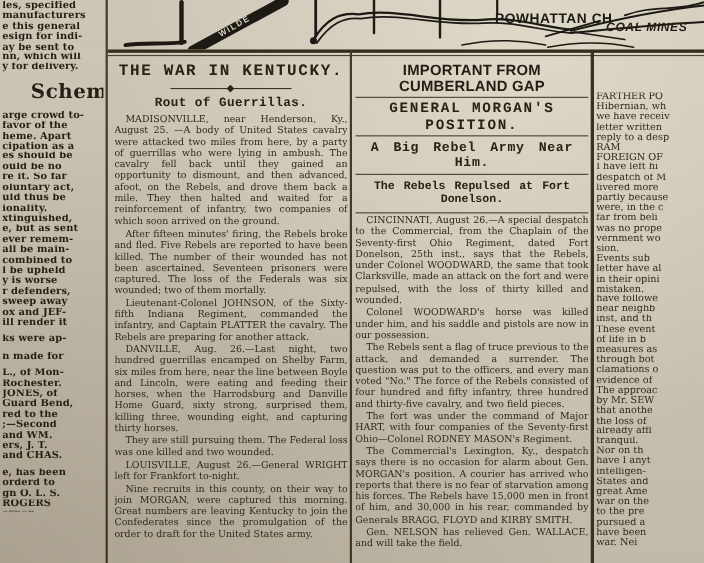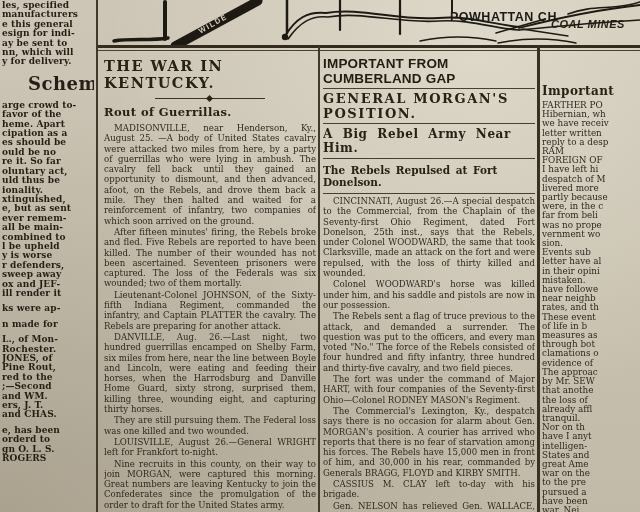--- a/index.html
+++ b/index.html
@@ -26,32 +26,32 @@
   .smalltext{font-size:8.6px;line-height:10.3px;text-align:justify;}
   
   .col-left{position:absolute;left:2px;top:1px;width:92px;height:464px;overflow:hidden;
             color:#241e15;}
   .lc-line{font-size:9px;line-height:9.4px;white-space:nowrap;overflow:hidden;font-weight:bold;
            letter-spacing:.1px;}
   .lc-sec{margin-bottom:6px;}
   .lc-heading{font-size:18px;font-weight:bold;margin:2px 0 7px 26px;letter-spacing:.5px;}
   
   .col-mid{position:absolute;left:104px;top:55px;width:212px;height:457px;overflow:hidden;}
-  .headline-serif{font-weight:bold;text-align:left;color:#272116;}
+  .headline-serif{font-weight:bold;text-align:center;color:#272116;font-family:Liberation Mono, monospace;}
   .mid-title{font-size:14.5px;letter-spacing:1.5px;margin-top:2px;}
   .mid-subtitle{font-size:11.5px;letter-spacing:.4px;margin:3px 0 4px 0;}
   .taper{position:relative;height:7px;margin:4px auto 2px auto;width:110px;}
   .taper::before{content:"";position:absolute;left:0;right:0;top:3px;height:1px;background:#3a3226;}
   .taper::after{content:"";position:absolute;left:50%;top:1px;width:5px;height:5px;margin-left:-3px;
                 background:#2c2519;transform:rotate(45deg);}
   .col-mid p, .col-rc p{margin:0 0 1px 0;text-indent:10px;}
   
   .col-rc{position:absolute;left:323px;top:53px;width:212px;height:459px;overflow:hidden;}
   .rc-head1{font-family:"Liberation Sans", sans-serif;font-weight:bold;font-size:13.5px;
-            text-align:left;letter-spacing:.2px;color:#221c12;margin-top:3px;}
+            text-align:center;letter-spacing:.2px;color:#221c12;margin-top:3px;}
   .rc-head2{font-size:13px;letter-spacing:1.6px;margin:1px 0;}
   .rc-head3{font-size:12px;word-spacing:5px;letter-spacing:.6px;margin:3px 0;}
   .rc-head4{font-size:10.5px;word-spacing:2px;margin:5px 0;}
   .hrule{height:1px;background:#483f30;margin:2px 0;}
   
   .col-right{position:absolute;left:542px;top:84px;width:96px;height:428px;overflow:hidden;}
   .r-heading{font-size:12px;font-weight:bold;letter-spacing:.4px;margin-bottom:3px;color:#272116;}
   .r-line{font-size:8.8px;line-height:9.2px;white-space:nowrap;overflow:hidden;}
 </style>
 </head>
@@ -129,21 +129,21 @@
     <div class="lc-sec">
         <div class="lc-line">ks were ap-</div>
       </div>
     <div class="lc-sec">
         <div class="lc-line">n made for</div>
       </div>
     <div class="lc-sec">
         <div class="lc-line">L., of Mon-</div>
         <div class="lc-line">Rochester.</div>
         <div class="lc-line">JONES, of</div>
-        <div class="lc-line">Pine Rout,</div>
+        <div class="lc-line">Guard Bend,</div>
         <div class="lc-line">red to the</div>
         <div class="lc-line">;—Second</div>
         <div class="lc-line">and WM.</div>
         <div class="lc-line">ers, J. T.</div>
         <div class="lc-line">and CHAS.</div>
       </div>
     <div class="lc-sec">
         <div class="lc-line">e, has been</div>
         <div class="lc-line">orderd to</div>
         <div class="lc-line">gn O. L. S.</div>
@@ -176,27 +176,25 @@
     <div class="headline-serif rc-head3">A Big Rebel Army Near Him.</div>
     <div class="hrule"></div>
     <div class="headline-serif rc-head4">The Rebels Repulsed at Fort Donelson.</div>
     <div class="hrule"></div>
     <div class="smalltext">
         <p>CINCINNATI, August 26.—A special despatch to the Commercial, from the Chaplain of the Seventy-first Ohio Regiment, dated Fort Donelson, 25th inst., says that the Rebels, under Colonel WOODWARD, the same that took Clarksville, made an attack on the fort and were repulsed, with the loss of thirty killed and wounded.</p>
         <p>Colonel WOODWARD's horse was killed under him, and his saddle and pistols are now in our possession.</p>
         <p>The Rebels sent a flag of truce previous to the attack, and demanded a surrender.  The question was put to the officers, and every man voted "No."  The force of the Rebels consisted of four hundred and fifty infantry, three hundred and thirty-five cavalry, and two field pieces.</p>
         <p>The fort was under the command of Major HART, with four companies of the Seventy-first Ohio—Colonel RODNEY MASON's Regiment.</p>
         <p>The Commercial's Lexington, Ky., despatch says there is no occasion for alarm about Gen. MORGAN's position.  A courier has arrived who reports that there is no fear of starvation among his forces.  The Rebels have 15,000 men in front of him, and 30,000 in his rear, commanded by Generals BRAGG, FLOYD and KIRBY SMITH.</p>
-        <p>CASSIUS M. CLAY left to-day with his brigade.</p>
         <p>Gen. NELSON has relieved Gen. WALLACE, and will take the field.</p>
       </div>
   </div>
 
   <div class="col-right">
-    <div class="r-heading">Important</div>
     <div>
         <div class="r-line">FARTHER PO</div>
         <div class="r-line">Hibernian, wh</div>
         <div class="r-line">we have receiv</div>
         <div class="r-line">letter written</div>
         <div class="r-line">reply to a desp</div>
         <div class="r-line">RAM</div>
         <div class="r-line">FOREIGN OF</div>
         <div class="r-line">I have left hi</div>
         <div class="r-line">despatch of M</div>
@@ -206,21 +204,21 @@
         <div class="r-line">far from beli</div>
         <div class="r-line">was no prope</div>
         <div class="r-line">vernment wo</div>
         <div class="r-line">sion.</div>
         <div class="r-line">Events sub</div>
         <div class="r-line">letter have al</div>
         <div class="r-line">in their opini</div>
         <div class="r-line">mistaken.</div>
         <div class="r-line">have followe</div>
         <div class="r-line">near neighb</div>
-        <div class="r-line">rates, and th</div>
+        <div class="r-line">inst, and th</div>
         <div class="r-line">These event</div>
         <div class="r-line">of life in b</div>
         <div class="r-line">measures as</div>
         <div class="r-line">through bot</div>
         <div class="r-line">clamations o</div>
         <div class="r-line">evidence of</div>
         <div class="r-line">The approac</div>
         <div class="r-line">by Mr. SEW</div>
         <div class="r-line">that anothe</div>
         <div class="r-line">the loss of</div>

